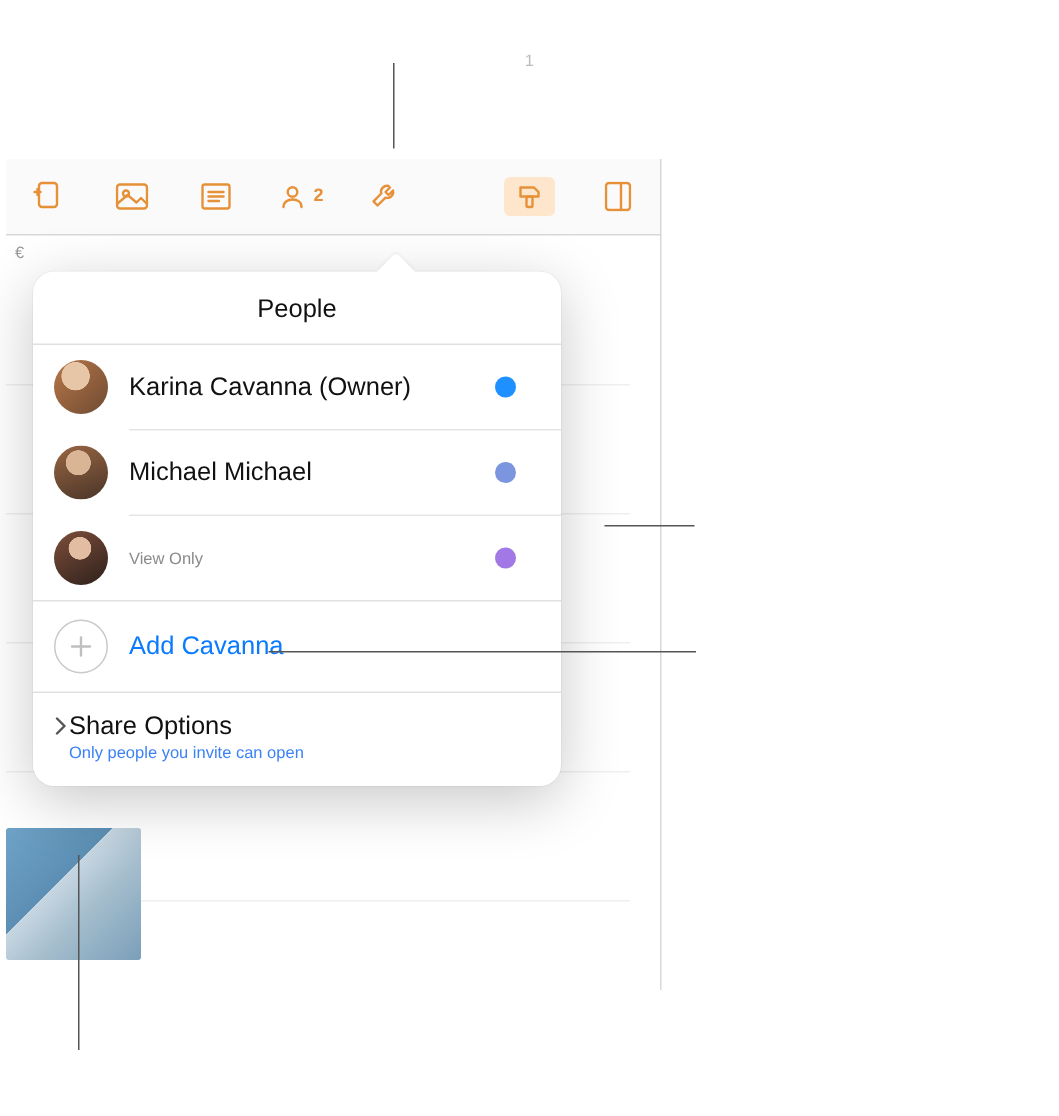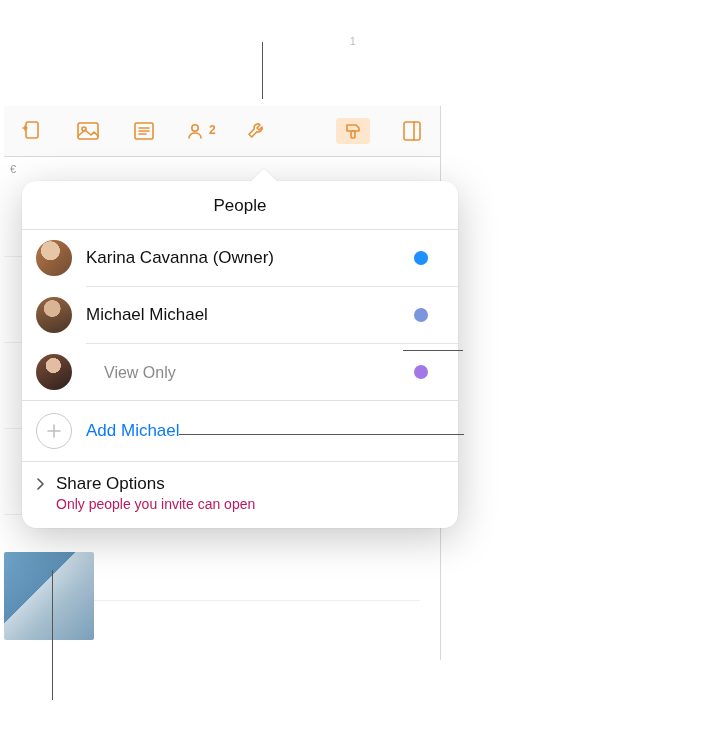--- a/index.html
+++ b/index.html
@@ -24,42 +24,42 @@
     .ruler{ height:24px; border-top:1px solid #d8d8d8; border-right:1px solid #d8d8d8; background:#fff; }
     .ruler-row{ display:flex; align-items:center; height:100%; padding-left:6px; font-size:11px; color:#999; }
     .ruler-cell{ width:70px; }
 
     
     .doc-bg{ position:absolute; left:4px; top:180px; width:437px; height:480px; border-right:1px solid #d8d8d8; }
     .doc-photo{ position:absolute; left:4px; top:552px; width:90px; height:88px; background:linear-gradient(135deg,#6fa3c7 0%,#5c8fb3 40%,#c7d7e2 40%,#a7bfce 60%,#7a9fb9 100%); border-radius:2px;}
     .doc-bg .grid-line{ position:absolute; left:0; right:20px; border-top:1px solid #efefef; }
 
     
-    .popover{ position:absolute; left:22px; top:181px; width:436px; background:#fff; border-radius:14px; box-shadow:0 10px 40px rgba(0,0,0,.22),0 0 0 .5px rgba(0,0,0,.05); }
+    .popover{ position:absolute; left:22px; top:181px; width:352px; background:#fff; border-radius:14px; box-shadow:0 10px 40px rgba(0,0,0,.22),0 0 0 .5px rgba(0,0,0,.05); }
     .popover::before{ content:""; position:absolute; top:-9px; left:233px; width:18px; height:18px; background:#fff; transform:rotate(45deg); border-top-left-radius:3px; box-shadow:-1px -1px 1px rgba(0,0,0,.04);}
     .popover-title{ text-align:center; font-size:17px; padding:15px 0 13px; font-weight:400; color:#111; position:relative; z-index:1;}
     .sep{ height:1px; background:#e0e0e0; }
 
     .person-row{ display:flex; align-items:center; padding:10px 30px 10px 14px; gap:14px; cursor:pointer; position:relative;}
     .avatar{ width:36px; height:36px; border-radius:50%; flex-shrink:0;}
     .name{ font-size:17px; color:#111; line-height:1.2;}
-    .subtext{ font-size:16px; color:#8a8a8a; margin-top:1px;margin-left:18px;}
+    .subtext{ font-size:11px; color:#8a8a8a; margin-top:1px;}
     .name-col{ flex:1; min-width:0;}
     .dot{ width:14px; height:14px; border-radius:50%; flex-shrink:0;}
     .sep-inset{ height:1px; background:#e5e5e5; margin-left:64px;}
 
     .add-row{ display:flex; align-items:center; gap:14px; padding:12px 18px 12px 14px; cursor:pointer;}
     .add-circle{ width:36px; height:36px; border:1.5px solid #c9c9c9; border-radius:50%; display:flex; align-items:center; justify-content:center;}
     .add-circle svg line{ stroke:#c0c0c0; stroke-width:1.6; stroke-linecap:round;}
     .add-label{ font-size:17px; color:#0a7aff;}
 
-    .share-row{ padding:12px 18px 16px 14px; display:flex; gap:10px; cursor:pointer;}
+    .share-row{ padding:12px 18px 16px 14px; display:flex; cursor:pointer;}
     .chev{ width:10px; display:flex; align-items:flex-start; padding-top:4px;}
     .share-title{ font-size:17px; color:#111;}
-    .share-sub{ font-size:14px; color:#be185d; margin-top:2px;}
+    .share-sub{ font-size:11px; color:#3b82f6; margin-top:2px;}
 
     
     .leader{ position:absolute; background:#555; }
     .leader-v{ width:1px; }
     .leader-h{ height:1px; }
 
     
     .av1{ background:radial-gradient(circle at 40% 30%, #e6c6a6 0 28%, transparent 29%), linear-gradient(135deg,#b87748,#6f4b33);}
     .av2{ background:radial-gradient(circle at 45% 32%, #d9b596 0 26%, transparent 27%), linear-gradient(160deg,#996644,#4a3527);}
     .av3{ background:radial-gradient(circle at 48% 32%, #e2bda2 0 24%, transparent 25%), linear-gradient(150deg,#7e4f3b,#2e201b);}
@@ -168,21 +168,21 @@
   </div>
   <div class="sep"></div>
 
   <div class="add-row">
     <div class="add-circle">
       <svg width="18" height="18" viewBox="0 0 18 18">
           <line x1="9" y1="3" x2="9" y2="15"></line>
           <line x1="3" y1="9" x2="15" y2="9"></line>
         </svg>
     </div>
-    <div class="add-label">Add Michael</div>
+    <div class="add-label">Add Cavanna</div>
   </div>
   <div class="sep"></div>
 
   <div class="share-row">
     <div class="chev">
       <svg width="8" height="12" viewBox="0 0 8 12">
           <polyline points="2,1 7,6 2,11" fill="none" stroke="#555" stroke-width="1.6" stroke-linecap="round" stroke-linejoin="round"></polyline>
         </svg>
     </div>
     <div>

